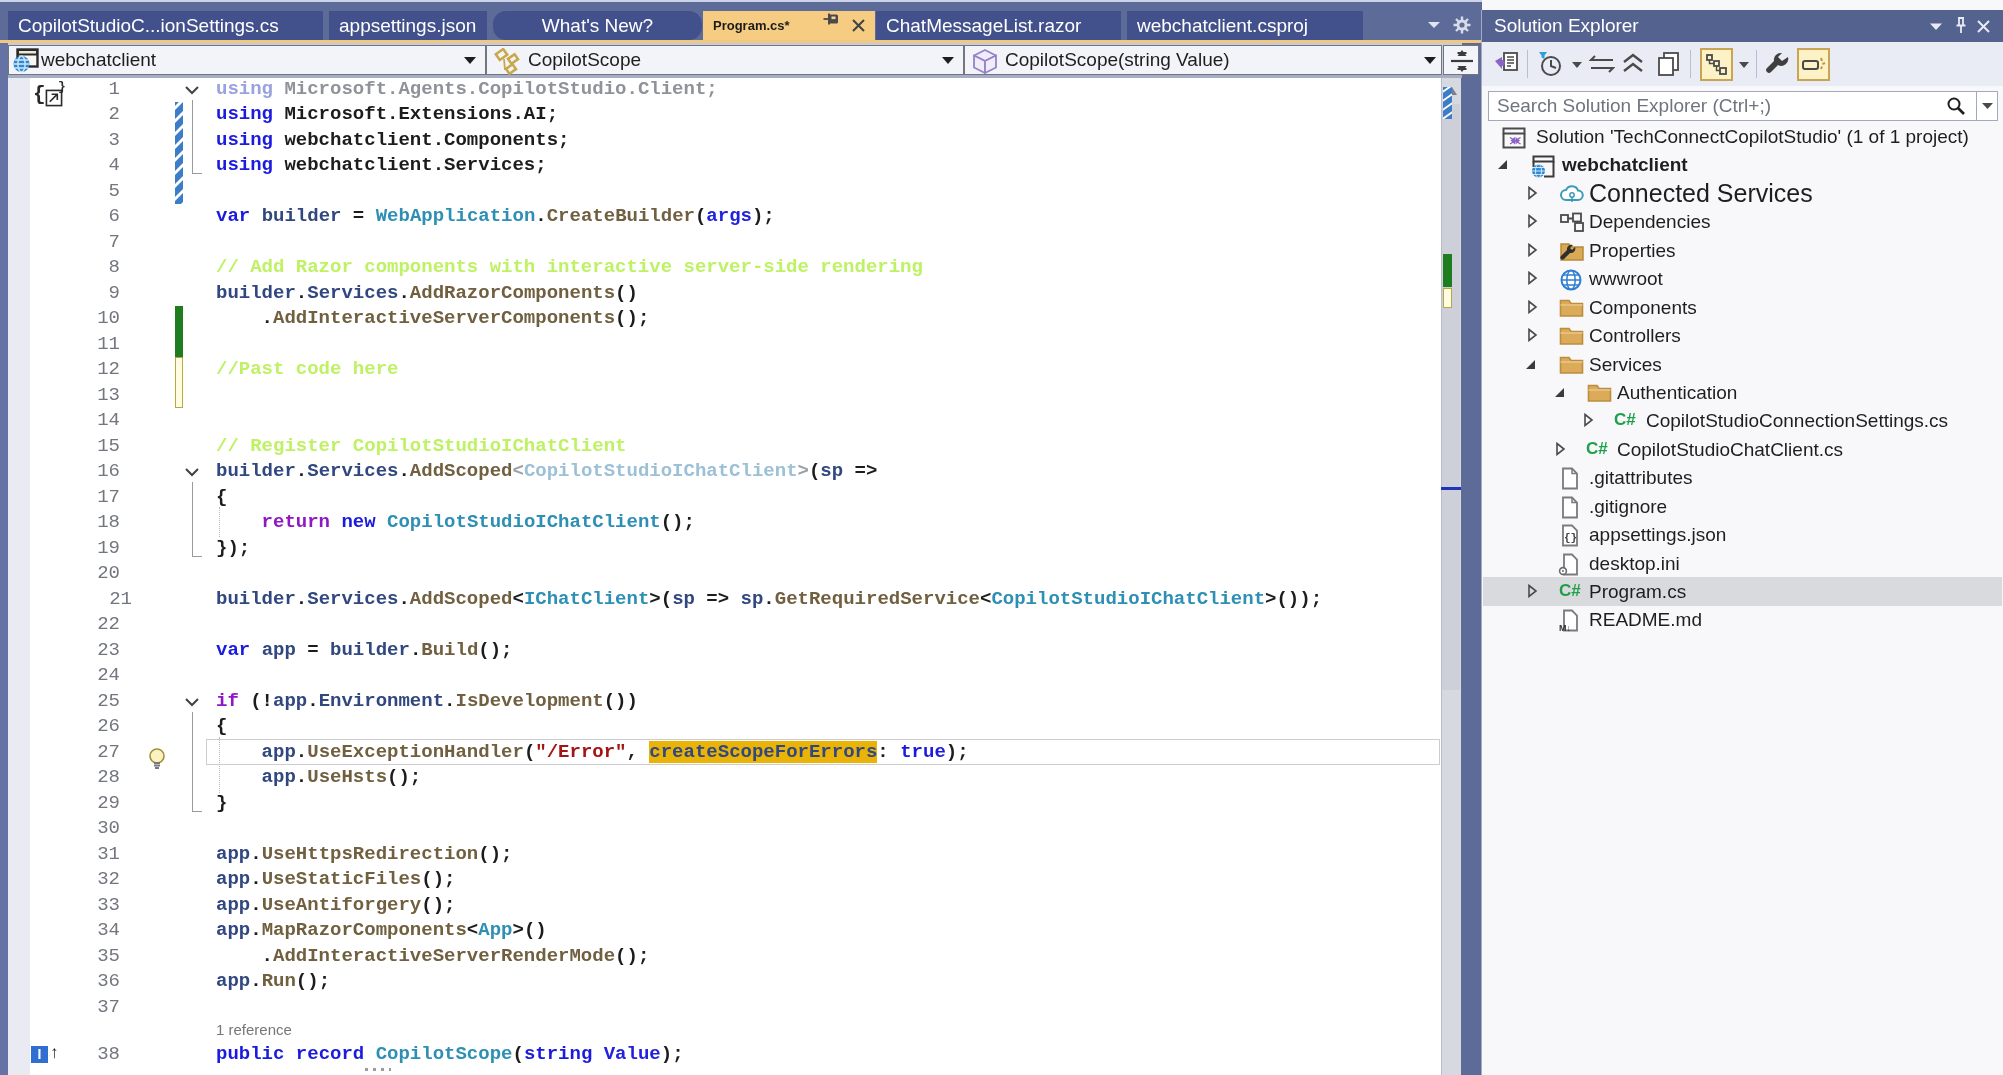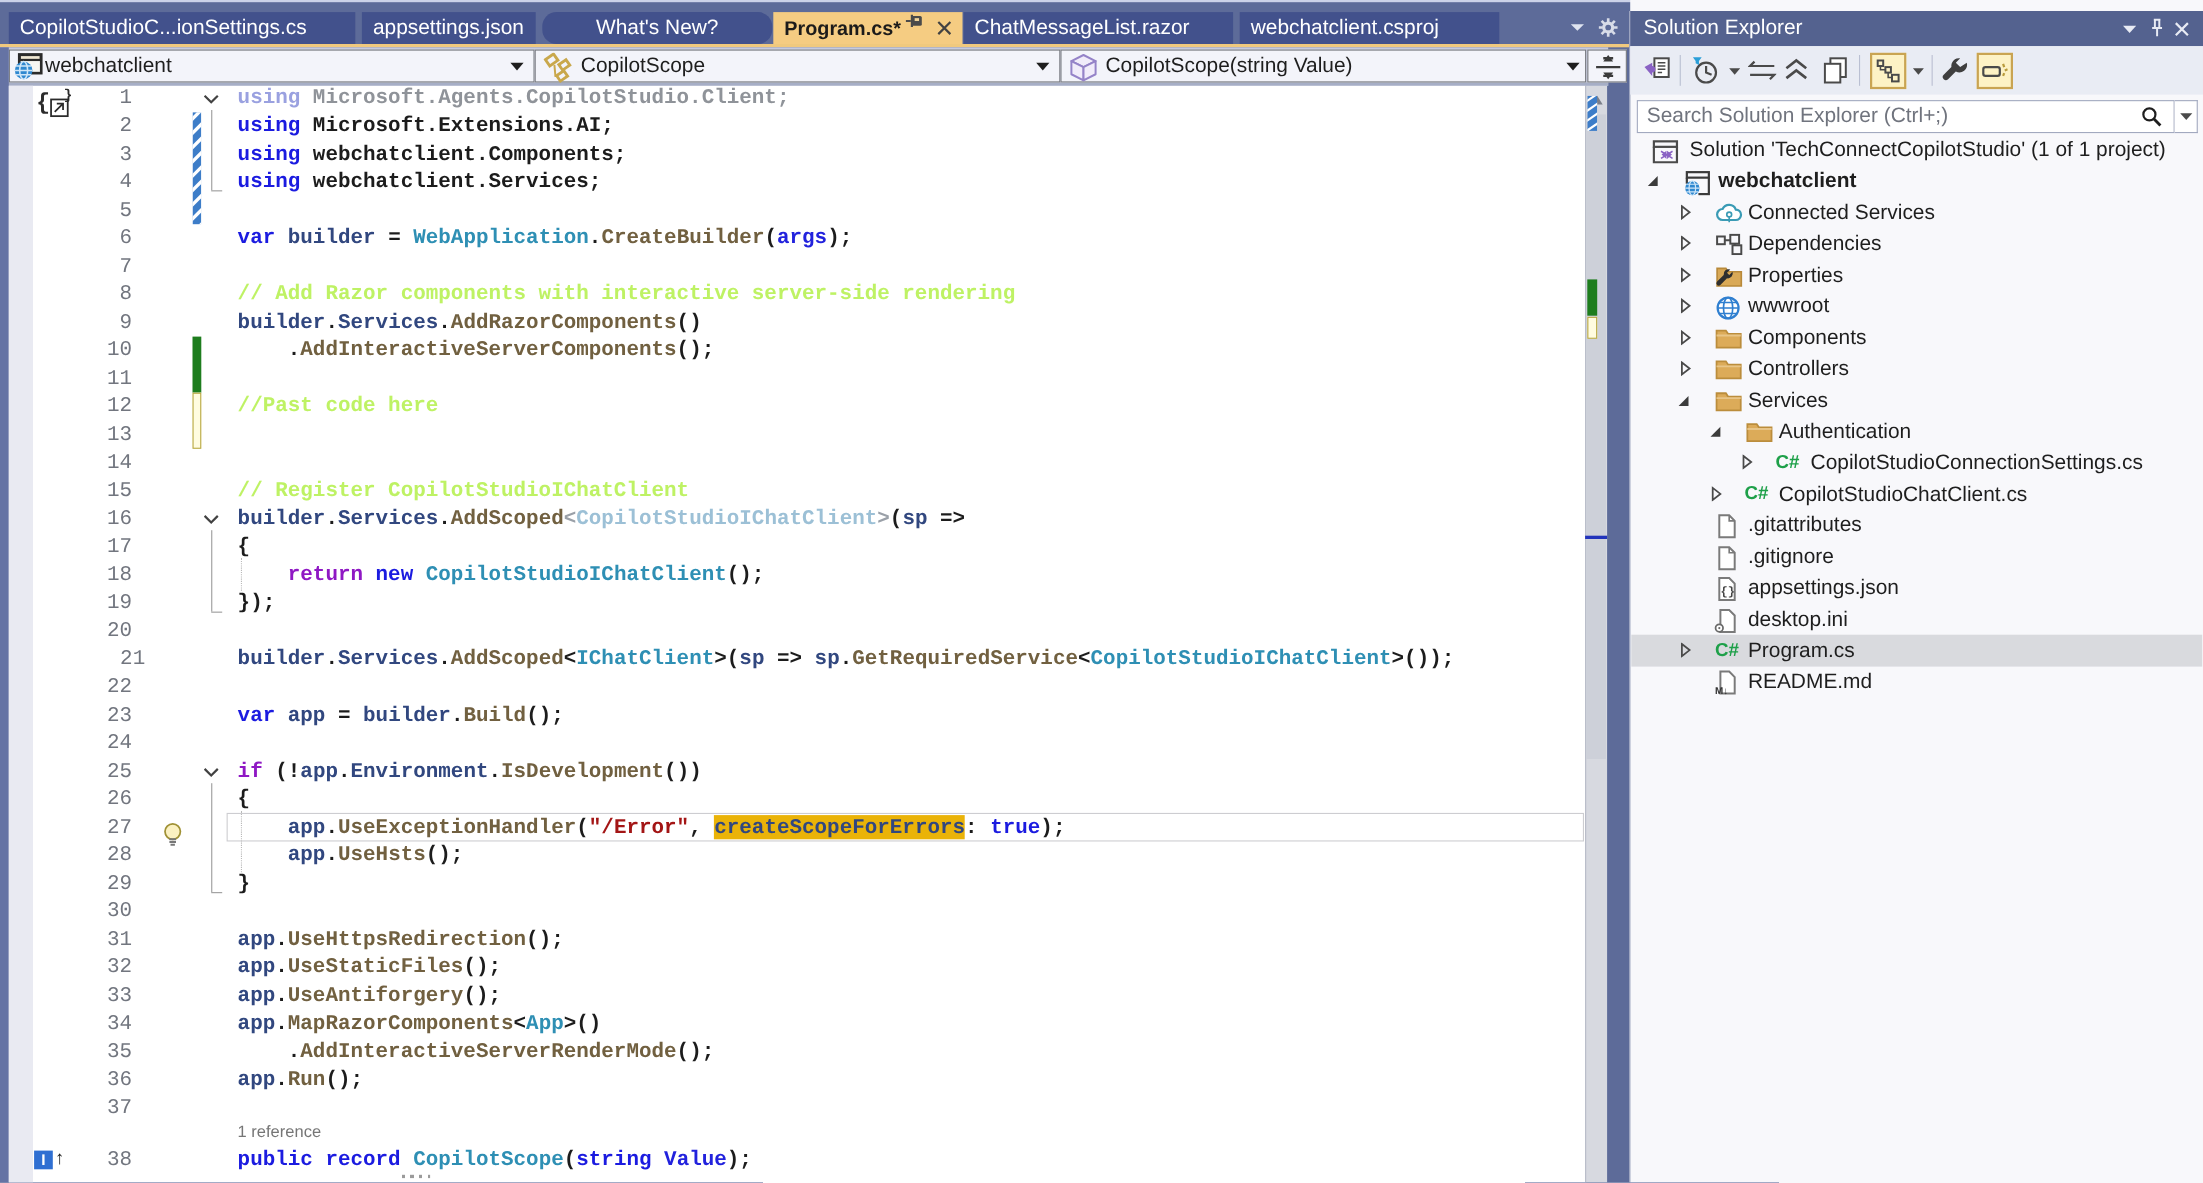--- a/index.html
+++ b/index.html
@@ -3,21 +3,21 @@
 <style>
 html,body{margin:0;padding:0;background:#5d6b99;}
 #app{position:relative;width:2003px;height:1075px;overflow:hidden;font-family:"Liberation Sans",sans-serif;}
 .abs{position:absolute;}
 
 #topbar{left:0;top:0;width:2003px;height:43px;background:#5d6b99;}
 #topbar .topline{left:0;top:0;width:2003px;height:2px;background:#ccd2e8;}
 #goldline{left:0;top:40px;width:1481px;height:3px;background:#f0c97e;}
 .tab{top:11px;height:29px;background:#42518c;color:#fff;font-size:19px;line-height:30px;white-space:nowrap;padding-left:10px;box-sizing:border-box;}
 .tab.center{text-align:center;padding-left:0;}
-#atab{top:11px;height:29px;background:#f5cc82;color:#1c1b1a;font-size:18px;font-weight:bold;line-height:30px;white-space:nowrap;}
+#atab{top:11px;height:29px;background:#f5cc82;color:#1c1b1a;font-size:13px;font-weight:bold;line-height:30px;white-space:nowrap;}
 
 #navbar{left:0;top:43px;width:1462px;height:35px;background:#c6cbdf;}
 .navtext{top:45px;height:30px;line-height:30px;font-size:19px;color:#1e1e1e;white-space:nowrap;}
 .navcaret{top:57px;width:0;height:0;border-left:6px solid transparent;border-right:6px solid transparent;border-top:7px solid #1e1e1e;}
 
 #editor{left:8px;top:78px;width:1433px;height:997px;background:#ffffff;}
 #lstrip{left:0;top:43px;width:8px;height:1032px;background:#6573a4;}
 #glyphmargin{left:8px;top:78px;width:22px;height:997px;background:#e9eaf2;}
 .lnum{left:30px;width:90px;text-align:right;font-family:"Liberation Mono",monospace;font-size:19px;line-height:25.5px;color:#72767f;height:26px;}
 .cline{left:216px;font-family:"Liberation Mono",monospace;font-size:19px;line-height:25.5px;height:26px;white-space:pre;font-weight:bold;}
@@ -351,21 +351,21 @@
     </svg>
 <div class="abs" style="left:1562px;top:150px;height:29px;line-height:29px;font-size:19px;font-weight:bold;color:#1e1e1e;white-space:nowrap;">webchatclient</div>
 <svg class="abs" style="left:1527px;top:185.88px;" width="11" height="14" viewBox="0 0 11 14">
       <path d="M2 1.5 L9 7 L2 12.5 Z" fill="none" stroke="#4a4a4a" stroke-width="1.6"></path>
     </svg>
 <svg class="abs" style="left:1559px;top:183.88px;" width="26" height="20" viewBox="0 0 26 20">
       <path d="M7 16 A5 5 0 0 1 7 6 A6.5 6.5 0 0 1 19 6.5 A4.5 4.5 0 0 1 19 16 Z" fill="#fff" stroke="#3a9bb5" stroke-width="2"></path>
       <circle cx="13" cy="11" r="2.2" fill="none" stroke="#3a9bb5" stroke-width="1.5"></circle>
       <path d="M13 13 V18" stroke="#3a9bb5" stroke-width="1.5"></path>
     </svg>
-<div class="abs" style="left:1589px;top:179px;height:29px;line-height:29px;font-size:19px;font-weight:normal;color:#1e1e1e;white-space:nowrap;">Connected Services</div>
+<div class="abs" style="left:1589px;top:179px;height:29px;line-height:29px;font-size:25px;font-weight:normal;color:#1e1e1e;white-space:nowrap;">Connected Services</div>
 <svg class="abs" style="left:1527px;top:214.32px;" width="11" height="14" viewBox="0 0 11 14">
       <path d="M2 1.5 L9 7 L2 12.5 Z" fill="none" stroke="#4a4a4a" stroke-width="1.6"></path>
     </svg>
 <svg class="abs" style="left:1559px;top:212.32px;" width="26" height="20" viewBox="0 0 26 20">
       <g fill="none" stroke="#4a4a4a" stroke-width="1.8">
         <rect x="2" y="3" width="7" height="7"></rect>
         <rect x="14" y="1.5" width="8" height="8"></rect>
         <rect x="16" y="11" width="8" height="8"></rect>
         <path d="M9 6.5 H14 M18 9.5 V11"></path>
       </g>

